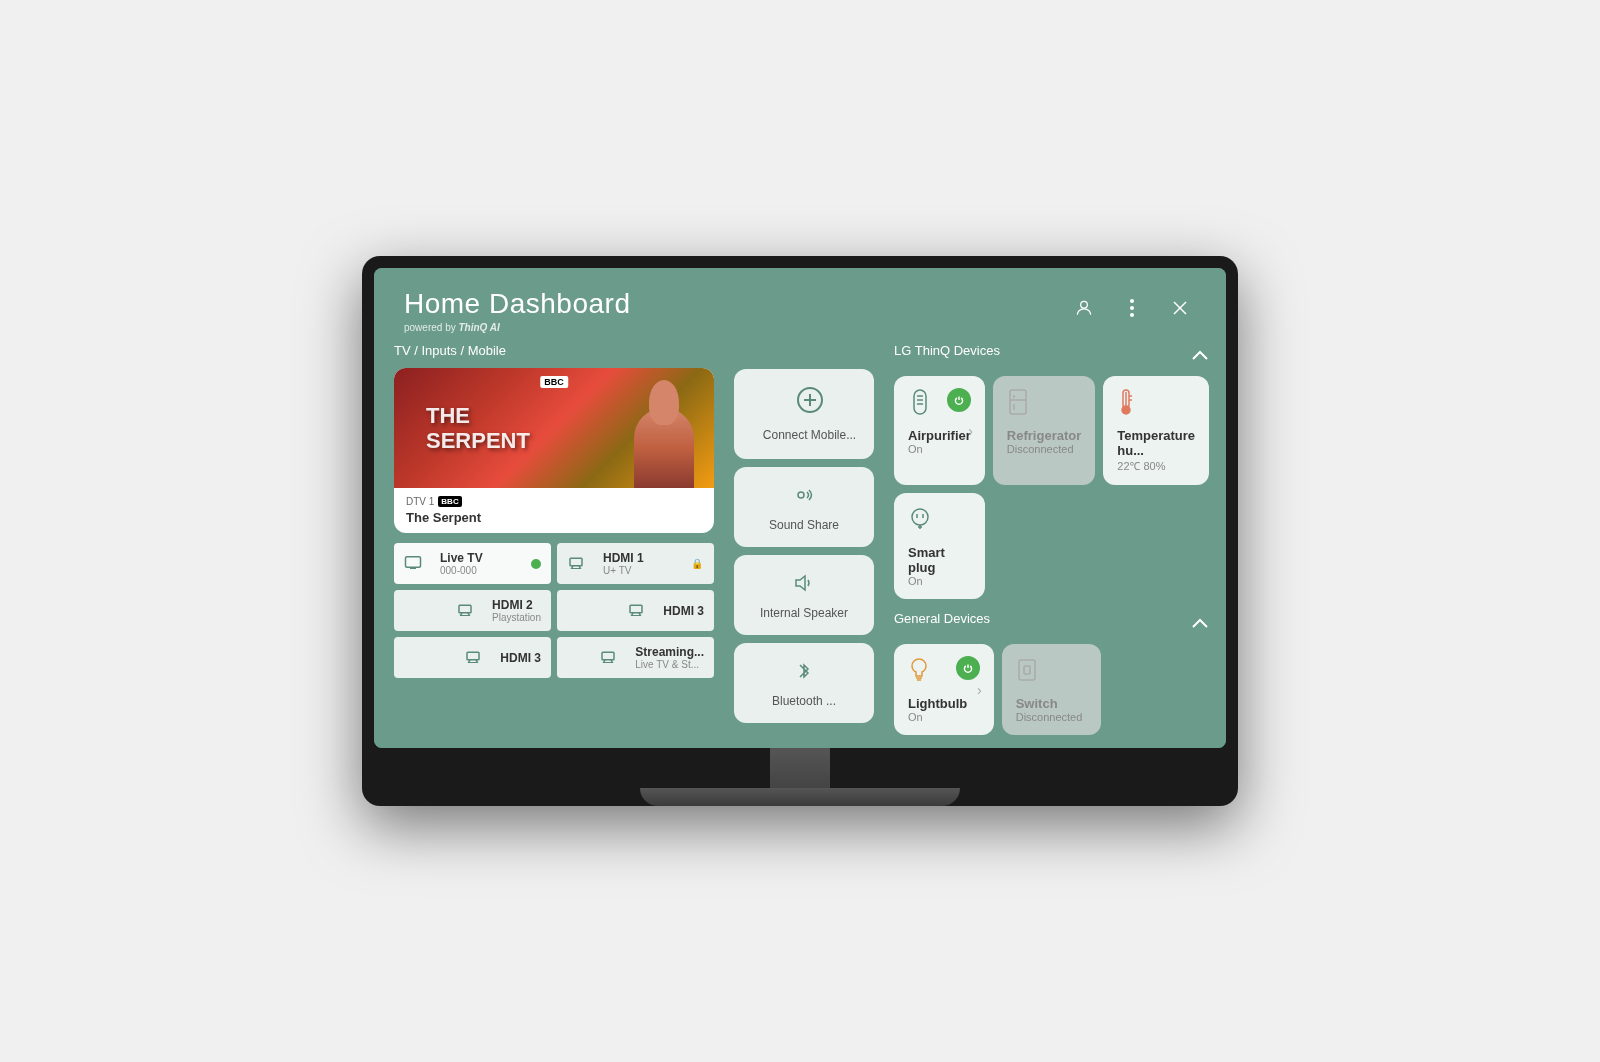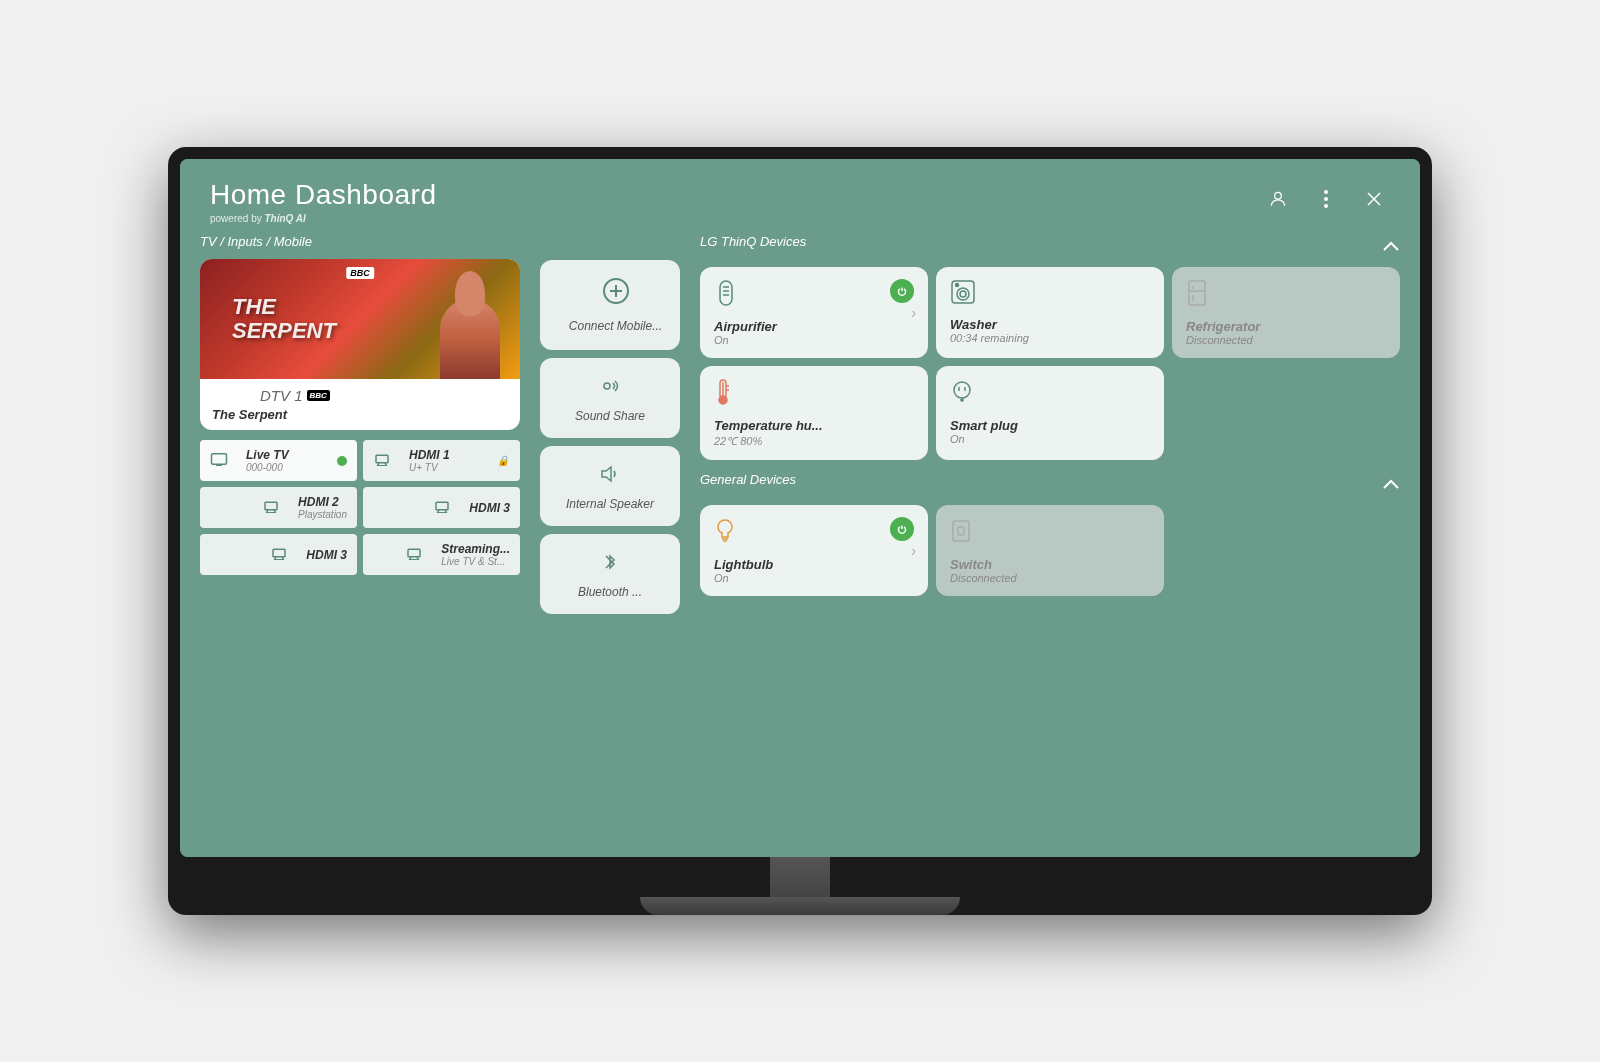--- a/index.html
+++ b/index.html
@@ -7,21 +7,21 @@
       background: #f0f0f0;
       display: flex;
       justify-content: center;
       align-items: center;
       min-height: 100vh;
       font-family: 'Arial', sans-serif;
     }
 
     .tv-outer {
       position: relative;
-      width: 1264px;
+      width: 876px;
       background: #1a1a1a;
       border-radius: 18px;
       padding: 12px 12px 0 12px;
       box-shadow: 0 20px 60px rgba(0,0,0,0.5);
     }
 
     .tv-screen {
       width: 100%;
       background: #5e8a7a;
       border-radius: 8px;
@@ -170,21 +170,20 @@
     }
 
     
     .content {
       display: flex;
       flex: 1;
       padding: 0 20px 10px 20px;
       gap: 20px;
       position: relative;
       z-index: 10;
-      font-style: italic;
     }
 
     
     .left-panel {
       width: 320px;
       flex-shrink: 0;
     }
 
     .section-title {
       color: white;
@@ -245,23 +244,22 @@
     }
 
     .tv-channel-badge {
       display: flex;
       align-items: center;
       gap: 4px;
       margin-bottom: 3px;
     }
 
     .channel-text {
-      font-size: 15px;
+      font-size: 10px;
       color: #666;
-      margin-left: 48px;
     }
 
     .bbc-badge {
       background: black;
       color: white;
       font-size: 8px;
       font-weight: bold;
       padding: 1px 3px;
       border-radius: 2px;
     }
@@ -685,34 +683,20 @@
                       <path d="M7 2 L7 7"></path>
                       <path d="M4 4 A5 5 0 1 0 10 4"></path>
                     </svg>
                   </div>
                 </div>
                 <div class="device-name">Airpurifier</div>
                 <div class="device-status">On</div>
                 <div class="device-chevron">›</div>
               </div>
 
-              <div class="device-card">
-                <div class="device-card-header">
-                  <div>
-                    <svg width="26" height="26" viewBox="0 0 26 26" fill="none" stroke="#5a8a7a" stroke-width="1.5">
-                      <rect x="2" y="2" width="22" height="22" rx="3"></rect>
-                      <circle cx="13" cy="15" r="6"></circle>
-                      <circle cx="13" cy="15" r="3"></circle>
-                      <circle cx="7" cy="6" r="1.5" fill="#5a8a7a"></circle>
-                    </svg>
-                  </div>
-                </div>
-                <div class="device-name">Washer</div>
-                <div class="device-status">00:34 remaining</div>
-              </div>
 
               <div class="device-card disconnected">
                 <div class="device-card-header">
                   <div>
                     <svg width="22" height="28" viewBox="0 0 22 28" fill="none" stroke="#aaa" stroke-width="1.5">
                       <rect x="3" y="2" width="16" height="24" rx="2"></rect>
                       <line x1="3" y1="12" x2="19" y2="12"></line>
                       <line x1="7" y1="7" x2="7" y2="10"></line>
                       <line x1="7" y1="16" x2="7" y2="22"></line>
                     </svg>

